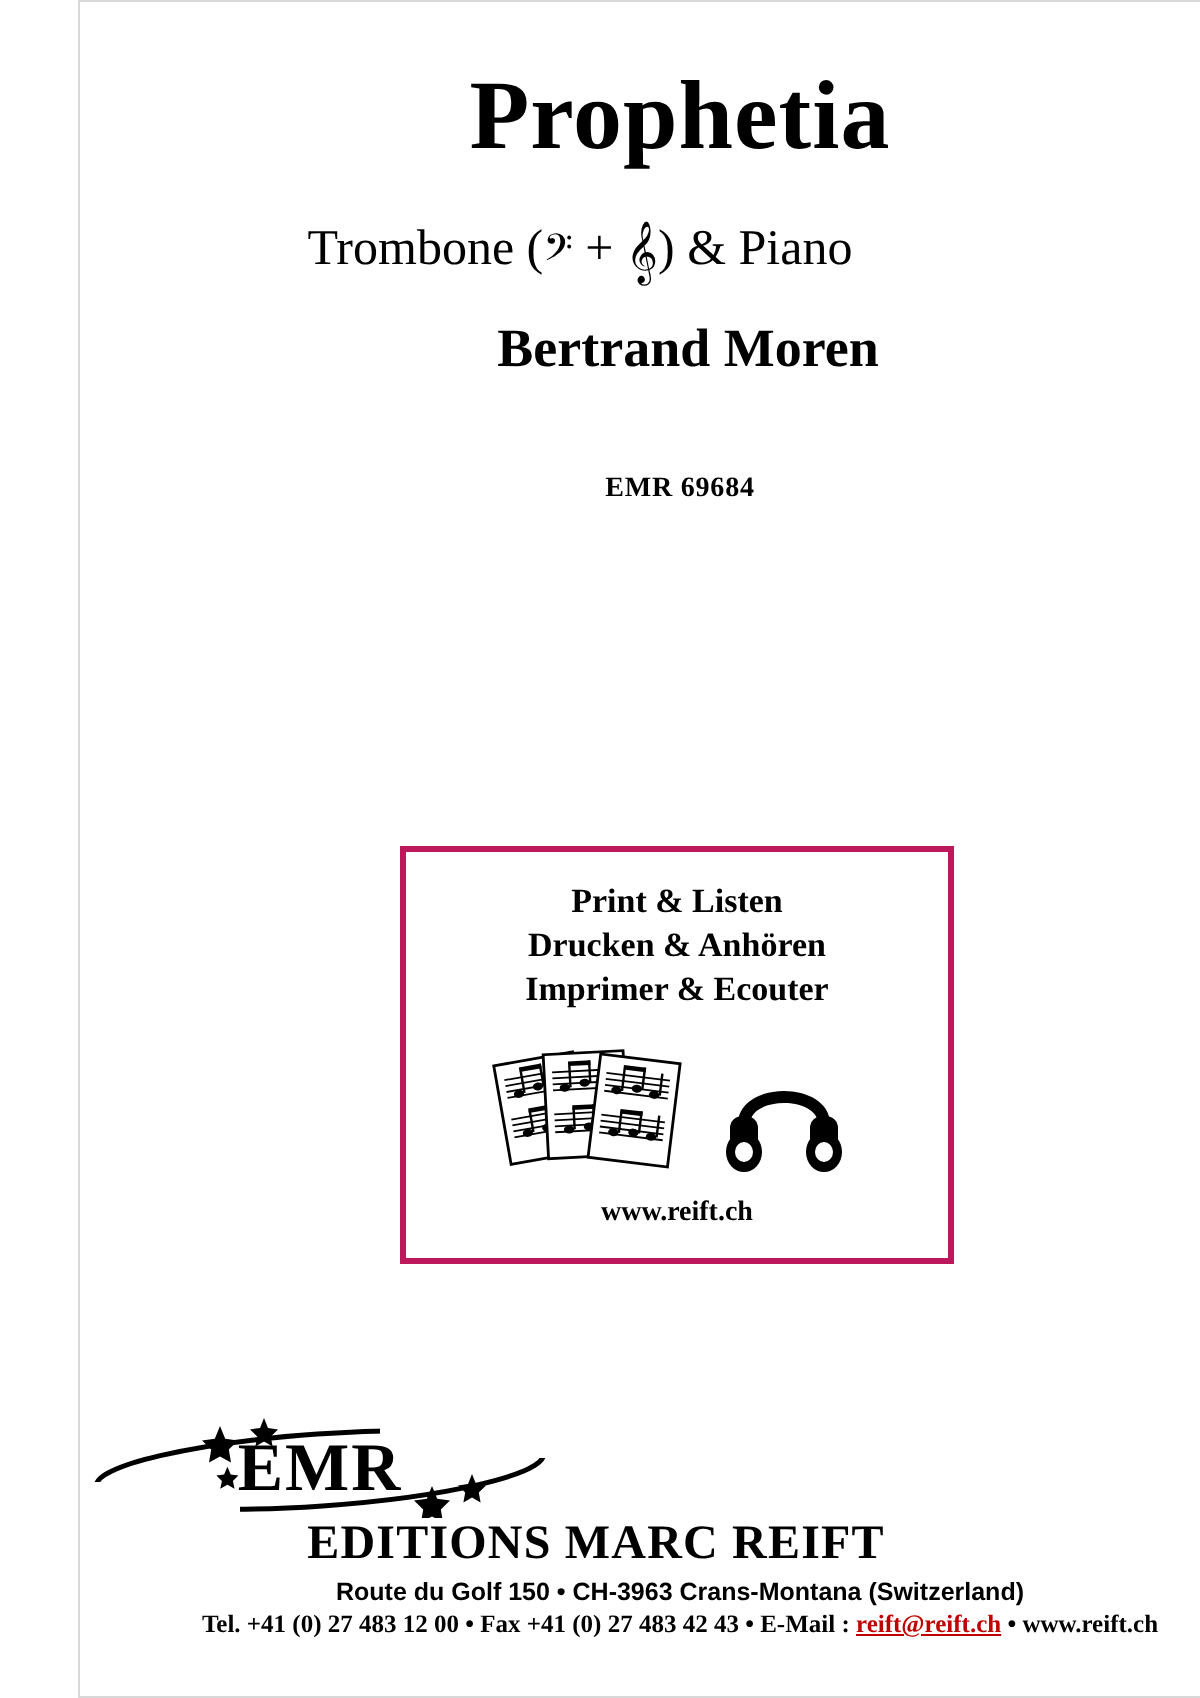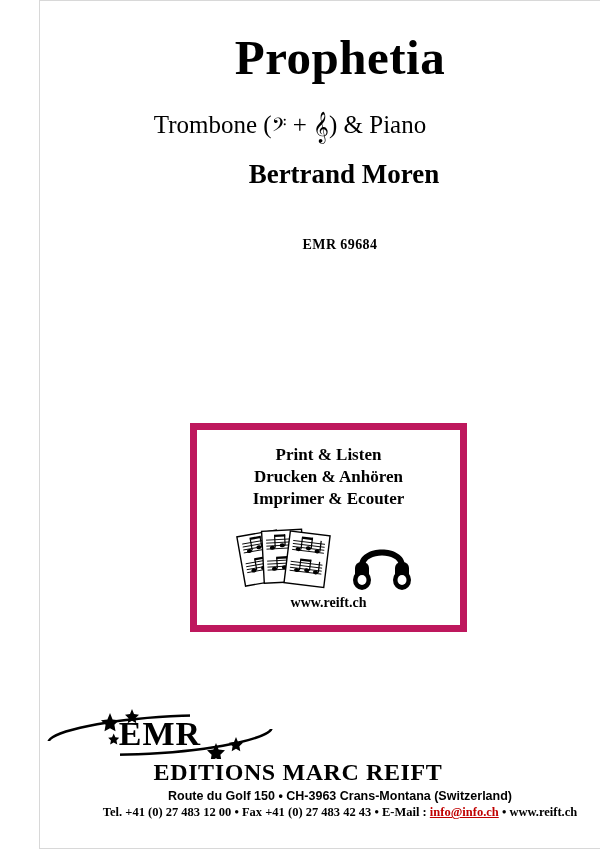--- a/index.html
+++ b/index.html
@@ -78,25 +78,25 @@
     width: 600px;
     text-align: center;
     font-size: 14px;
     font-weight: bold;
     letter-spacing: 0.4px;
   }
 
   
   .pl-box {
     position: absolute;
-    left: 150px;
+    left: 160px;
     top: 422px;
     width: 277px;
     height: 209px;
-    border: 7px solid #be185d;
+    border: 3px solid #be185d;
     box-sizing: border-box;
     background: #ffffff;
   }
   .pl-lines {
     margin-top: 14px;
     text-align: center;
     font-weight: bold;
     font-size: 17px;
     line-height: 22px;
     font-family: "Liberation Serif", serif;
@@ -314,16 +314,16 @@
 
       <text x="120" y="38" text-anchor="middle" font-family="Liberation Serif, serif" font-size="34" font-weight="bold" fill="#000000" letter-spacing="1">EMR</text>
     </svg>
   </div>
 
   <div class="publisher">EDITIONS MARC REIFT</div>
 
   <div class="addr">Route du Golf 150 • CH-3963 Crans-Montana (Switzerland)</div>
 
   <div class="contact">
-    <span>Tel. +41 (0) 27 483 12 00 • Fax +41 (0) 27 483 42 43 • E-Mail : </span><span class="email-link">info@info.ch</span><span> • www.reift.ch</span>
+    <span>Tel. +41 (0) 27 483 12 00 • Fax +41 (0) 27 483 42 43 • E-Mail : </span><span class="email-link">reift@reift.ch</span><span> • www.reift.ch</span>
   </div>
 
 </div>
 
 </body></html>

